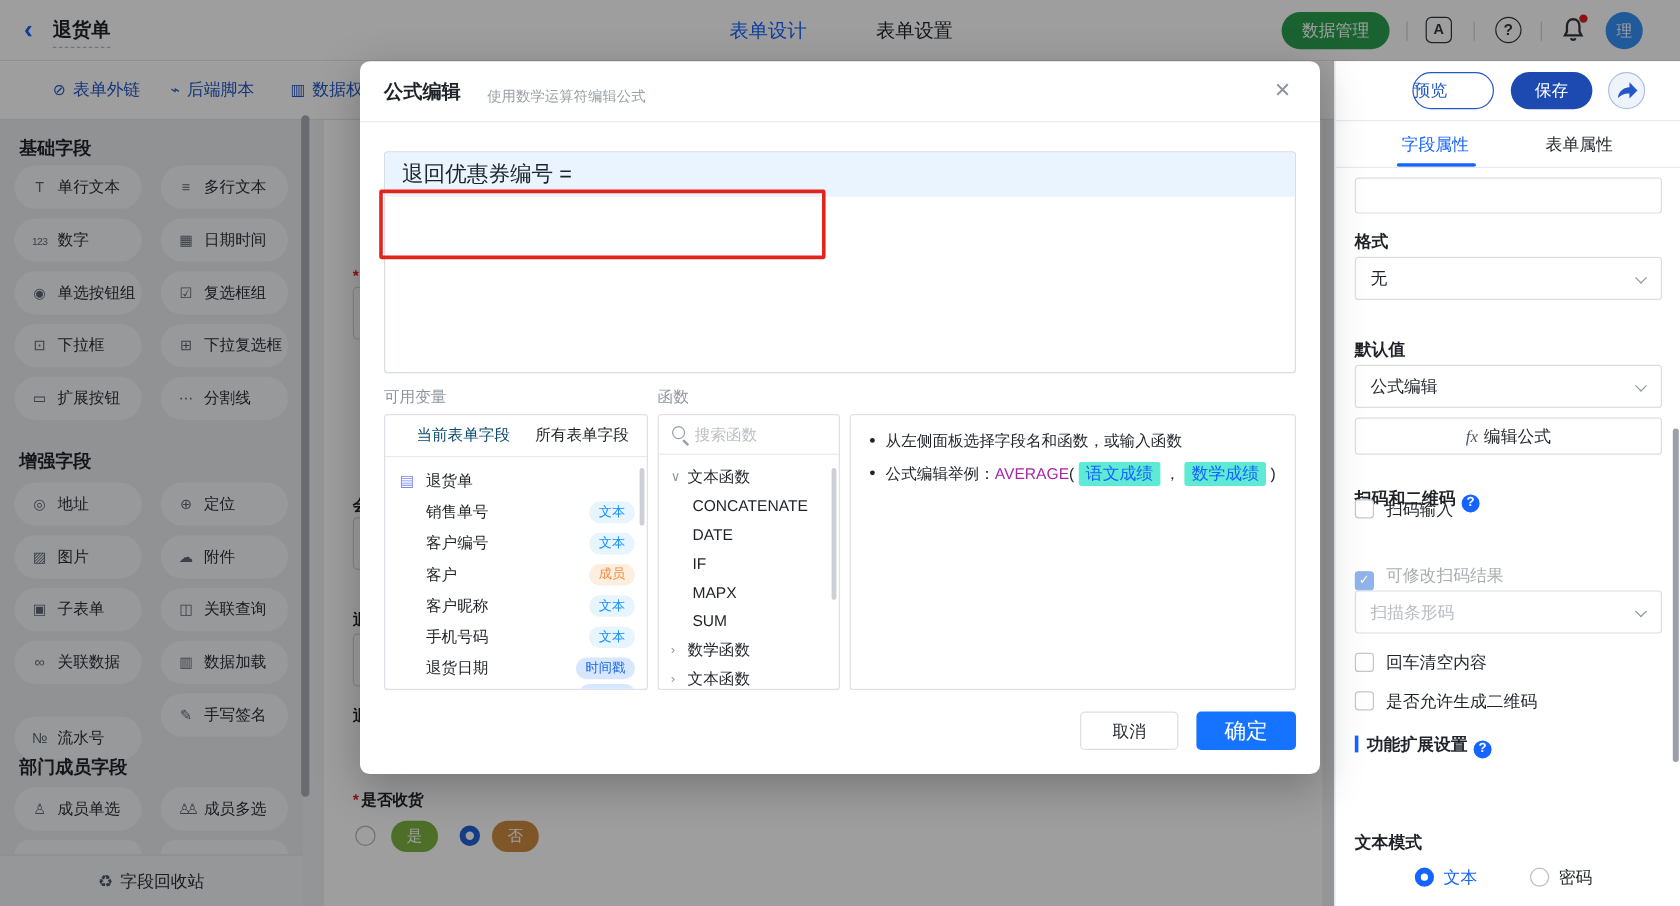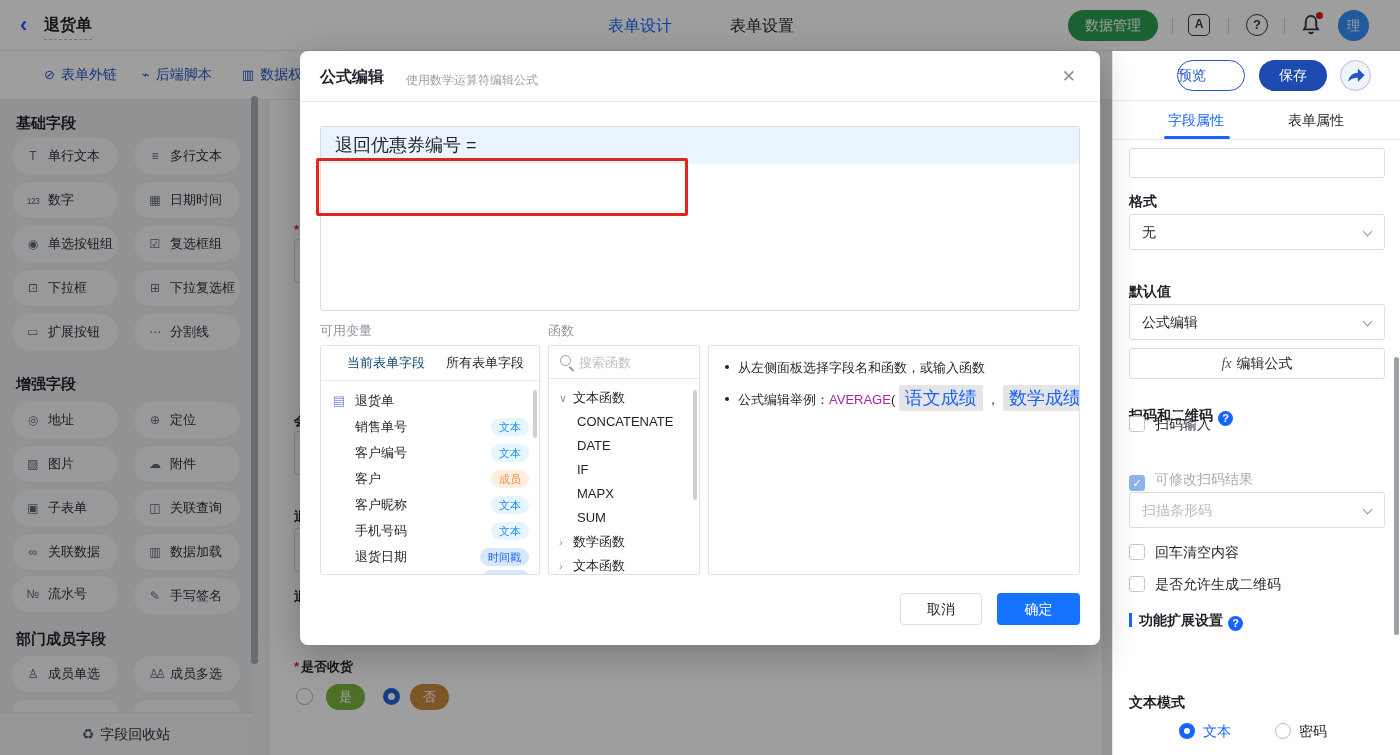--- a/index.html
+++ b/index.html
@@ -90,24 +90,24 @@
 #srch-ico:after{content:"";position:absolute;left:9px;top:10px;width:6px;height:1.6px;background:#98a0a8;transform:rotate(45deg);transform-origin:0 0}
 #srch-input{position:absolute;left:30px;top:4px;width:112px;height:24px;border:none;outline:none;font-size:13px;color:#1f2329;font-family:"Liberation Sans",sans-serif}
 #srch-input::placeholder{color:#bcc0c6}
 #srch-div{position:absolute;left:0;top:32px;width:150px;height:1px;background:#e8eaed}
 .frow{position:absolute;left:0;width:150px;height:24px;line-height:24px;font-size:13px;color:#1f2329;white-space:nowrap}
 .frow .caret{position:absolute;left:10px;color:#8f959e;font-size:11px}
 .frow .gname{position:absolute;left:24px}
 .frow .iname{position:absolute;left:28px}
 .hrow{position:absolute;left:16px;font-size:13px;color:#1f2329;white-space:nowrap}
 .hdot{display:inline-block;width:4px;height:4px;border-radius:50%;background:#1f2329;vertical-align:3px;margin-right:9px}
-.chip{display:inline-block;background:#e5e5e5;color:#1664ff;padding:1px 6px;border-radius:2px;font-size:18px}
+.chip{display:inline-block;background:#5eead4;color:#1664ff;padding:1px 6px;border-radius:2px;font-size:14px}
 .hfn{color:#a626a4}
 #m-cancel{position:absolute;left:600px;top:542px;width:82px;height:32px;border:1px solid #dcdee2;border-radius:4px;background:#fff;text-align:center;line-height:30px;font-size:14px;color:#1f2329;cursor:pointer}
-#m-ok{position:absolute;left:697px;top:542px;width:83px;height:32px;border-radius:4px;background:#1673ff;text-align:center;line-height:32px;font-size:14px;color:#fff;cursor:pointer}
+#m-ok{position:absolute;left:697px;top:542px;width:83px;height:32px;border-radius:4px;background:#1673ff;text-align:center;line-height:32px;font-size:18px;color:#fff;cursor:pointer}
 
 
 #rpanel{position:absolute;left:1112px;top:51px;width:288px;height:704px;background:#fff;border-left:1px solid #e5e6eb;z-index:50}
 #btn-preview{position:absolute;left:64px;top:9px;width:68px;height:31px;border:1px solid #2458c7;border-radius:16px;color:#2458c7;text-align:left;line-height:29px;font-size:14px;background:#fff;cursor:pointer}
 #btn-save{position:absolute;left:146px;top:9px;width:68px;height:31px;border-radius:16px;background:#1c4ab0;color:#fff;text-align:center;line-height:31px;font-size:14px;cursor:pointer}
 #btn-share{position:absolute;left:227px;top:9px;width:31px;height:31px;border-radius:50%;border:1px solid #aebfe3;background:#eef3fc;cursor:pointer}
 #rp-div1{position:absolute;left:0;top:49px;width:288px;height:1px;background:#e8eaed}
 .rtab{position:absolute;top:61px;font-size:14px}
 #rtab-field{left:55px;color:#1664ff}
 #rtab-form{left:175px;color:#1f2329}
@@ -181,21 +181,21 @@
 
     <div class="sec-title" style="top:275px">增强字段</div>
     <div class="pill c1" style="top:302px"><span class="pg">◎</span><span>地址</span></div>
     <div class="pill c2" style="top:302px"><span class="pg">⊕</span><span>定位</span></div>
     <div class="pill c1" style="top:346px"><span class="pg">▨</span><span>图片</span></div>
     <div class="pill c2" style="top:346px"><span class="pg">☁</span><span>附件</span></div>
     <div class="pill c1" style="top:390px"><span class="pg">▣</span><span>子表单</span></div>
     <div class="pill c2" style="top:390px"><span class="pg">◫</span><span>关联查询</span></div>
     <div class="pill c1" style="top:434px"><span class="pg">∞</span><span>关联数据</span></div>
     <div class="pill c2" style="top:434px"><span class="pg">▥</span><span>数据加载</span></div>
-    <div class="pill c1" style="top:476px"><span class="pg">№</span><span>流水号</span></div>
+    <div class="pill c1" style="top:497px"><span class="pg">№</span><span>流水号</span></div>
     <div class="pill c2" style="top:478px"><span class="pg">✎</span><span>手写签名</span></div>
 
     <div class="sec-title" style="top:530px">部门成员字段</div>
     <div class="pill c1" style="top:556px"><span class="pg">♙</span><span>成员单选</span></div>
     <div class="pill c2" style="top:556px"><span class="pg" style="letter-spacing:-4px">♙♙</span><span>成员多选</span></div>
     <div class="pill c1" style="top:600px;height:12px;border-radius:18px 18px 0 0"></div>
     <div class="pill c2" style="top:600px;height:12px;border-radius:18px 18px 0 0"></div>
 
     <div id="recycle-bar"><span style="margin-right:6px;color:#4e5969">♻</span><span>字段回收站</span></div>
   </div>

